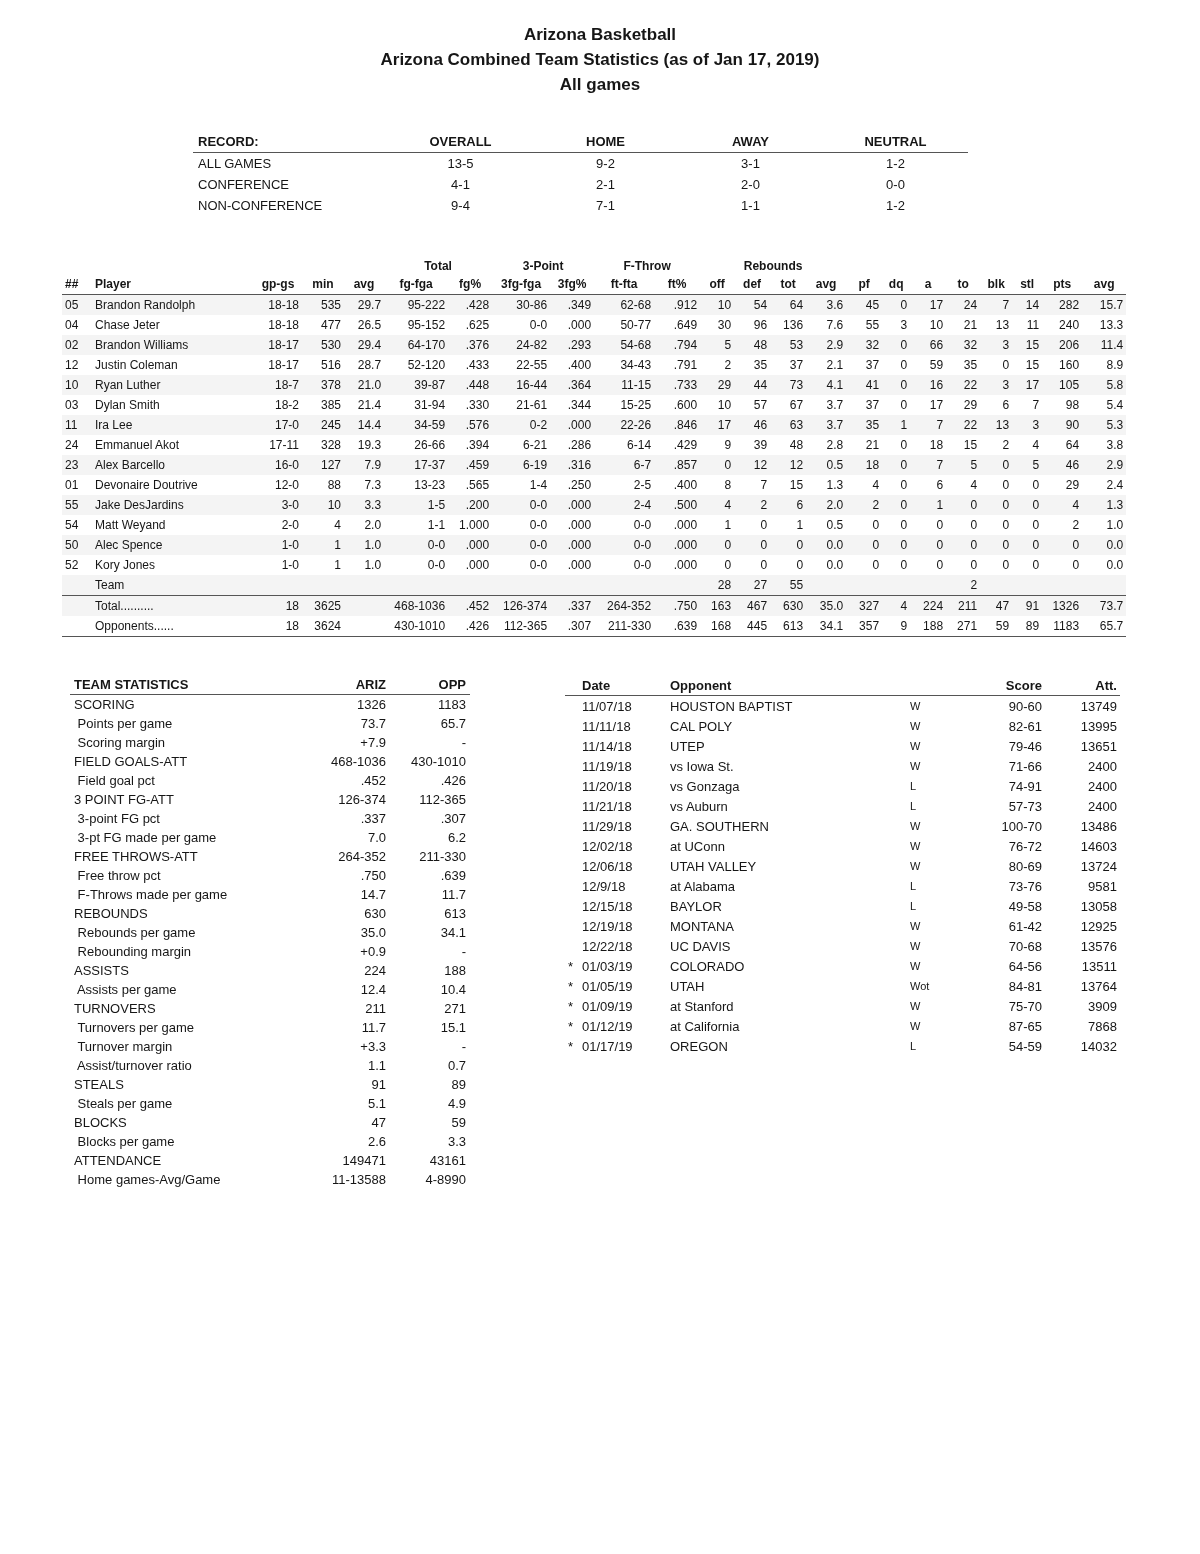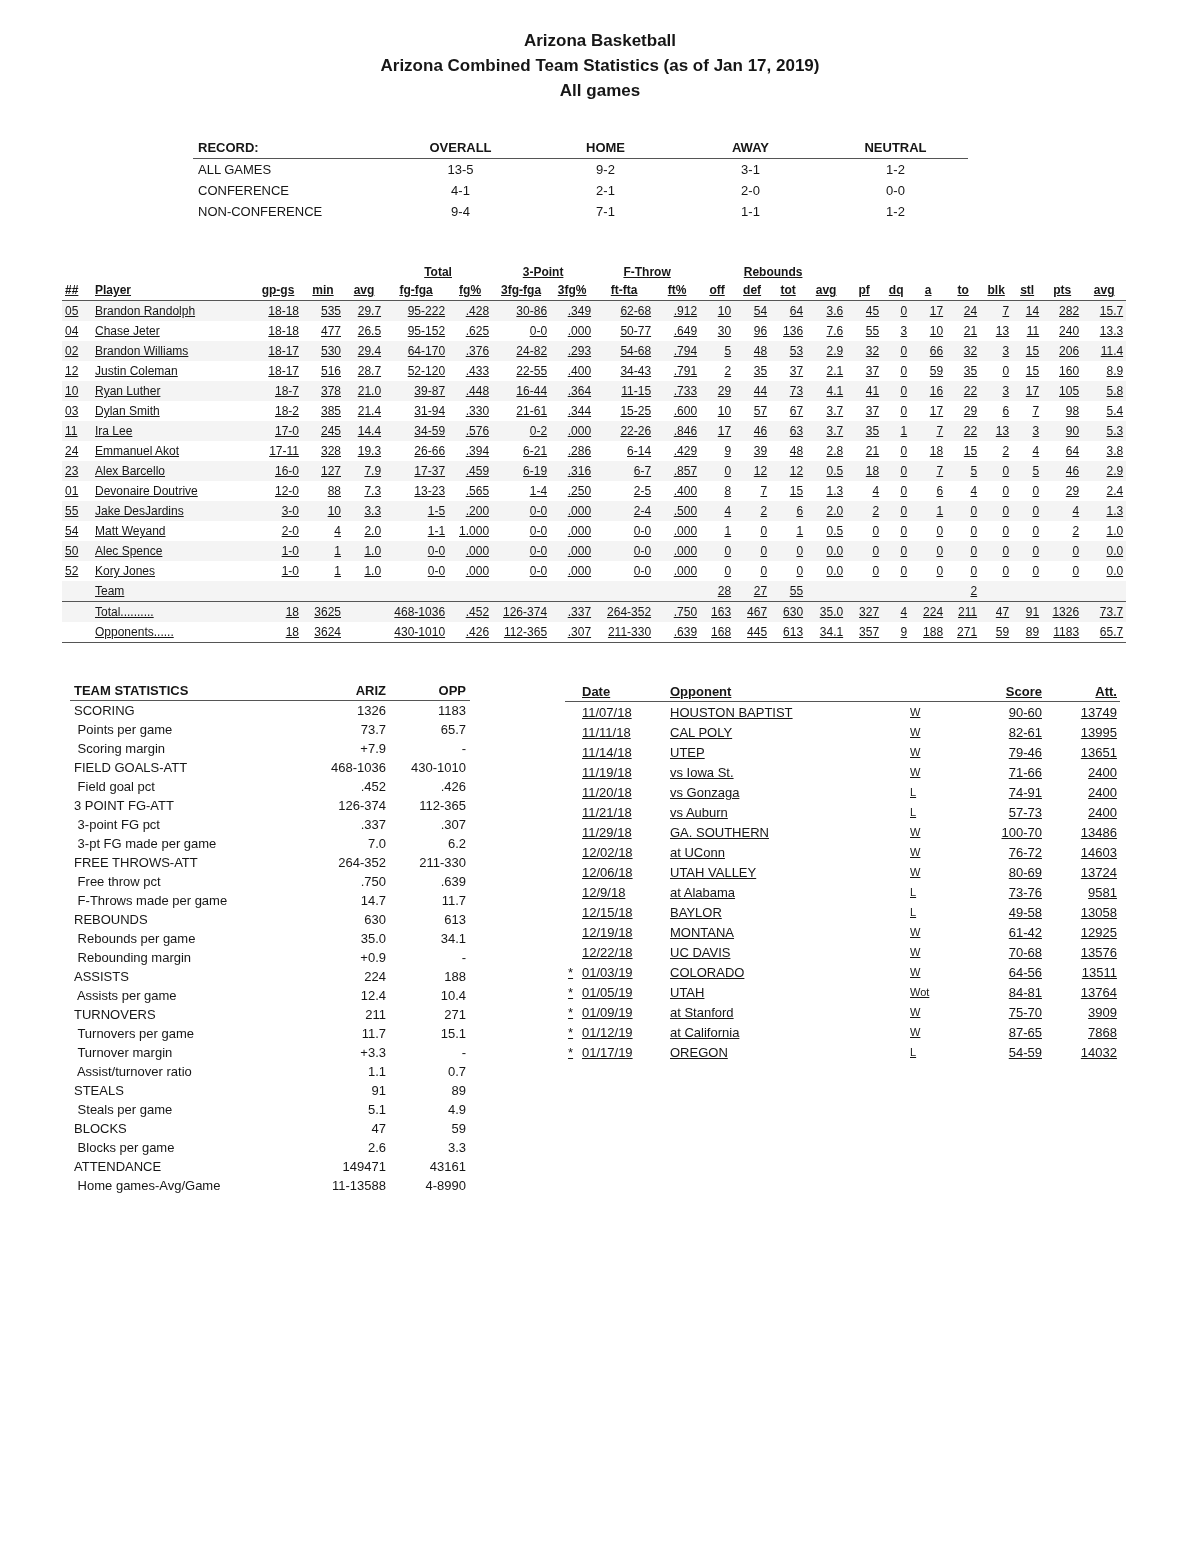--- a/index.html
+++ b/index.html
@@ -3,50 +3,50 @@
 <meta charset="utf-8">
 <style>
   * { margin:0; padding:0; box-sizing:border-box; }
   html,body { background:#ffffff; }
   body {
     width:1200px; height:1554px;
     color:#161616;
     font-family:"Liberation Sans","DejaVu Sans",sans-serif;
     font-size:12px;
   }
-  .page { position:relative; width:1200px; height:1193px; padding-top:28px; overflow:hidden; }
+  .page { position:relative; width:1200px; height:1193px; padding-top:22px; overflow:hidden; }
 
   
   .titles { text-align:center; font-weight:bold; font-size:17px; line-height:25px; }
 
   
   table { border-collapse:collapse; }
   .record { margin:34px 0 0 193px; font-size:13px; table-layout:fixed; width:775px; }
   .record th, .record td { padding:3px 5px; }
   .record thead th { font-weight:bold; border-bottom:1.5px solid #555; text-align:center; }
   .record thead th:first-child { text-align:left; }
   .record tbody td { text-align:center; }
   .record tbody td:first-child { text-align:left; }
 
   
-  .ptable { margin:40px 12px 0 62px; font-size:12px; table-layout:fixed; width:1064px;text-decoration:underline; }
+  .ptable { margin:40px 12px 0 62px; font-size:12px; table-layout:fixed; width:1064px; }
   .ptable th, .ptable td { padding:3px 3px; white-space:nowrap; overflow:hidden; text-align:right; }
   .ptable th { font-weight:bold; }
   .ptable tr.ghead th { text-align:center; border-bottom:none; padding-bottom:1px; }
   .ptable tr.cols th { border-bottom:1.5px solid #555;text-align:center; }
   .ptable tr.cols th:nth-child(1), .ptable tbody td:nth-child(1) { text-align:left; }
   .ptable tr.cols th:nth-child(2), .ptable tbody td:nth-child(2) { text-align:left; }
   .ptable tbody.players tr:nth-child(odd) { background:#f4f4f4; }
   .ptable tbody.totals { border-top:1.5px solid #555; border-bottom:1.5px solid #555; }
   .ptable tbody.totals tr:first-child { background:#f4f4f4; }
 
   
   .columns { display:flex; margin:38px 0 0 70px; align-items:flex-start; }
   .col-left { width:400px; }
-  .col-right { margin-left:95px; width:555px;text-decoration:underline; }
+  .col-right { margin-left:95px; width:555px; }
 
   
   .tstats { font-size:13px; table-layout:fixed; width:400px; }
   .tstats th, .tstats td { padding:2px 4px; white-space:pre; overflow:hidden; }
   .tstats thead th { font-weight:bold; border-bottom:1.5px solid #555; text-align:right; }
   .tstats thead th:first-child { text-align:left; }
   .tstats tbody td { text-align:right; }
   .tstats tbody td:first-child { text-align:left; }
 
   

